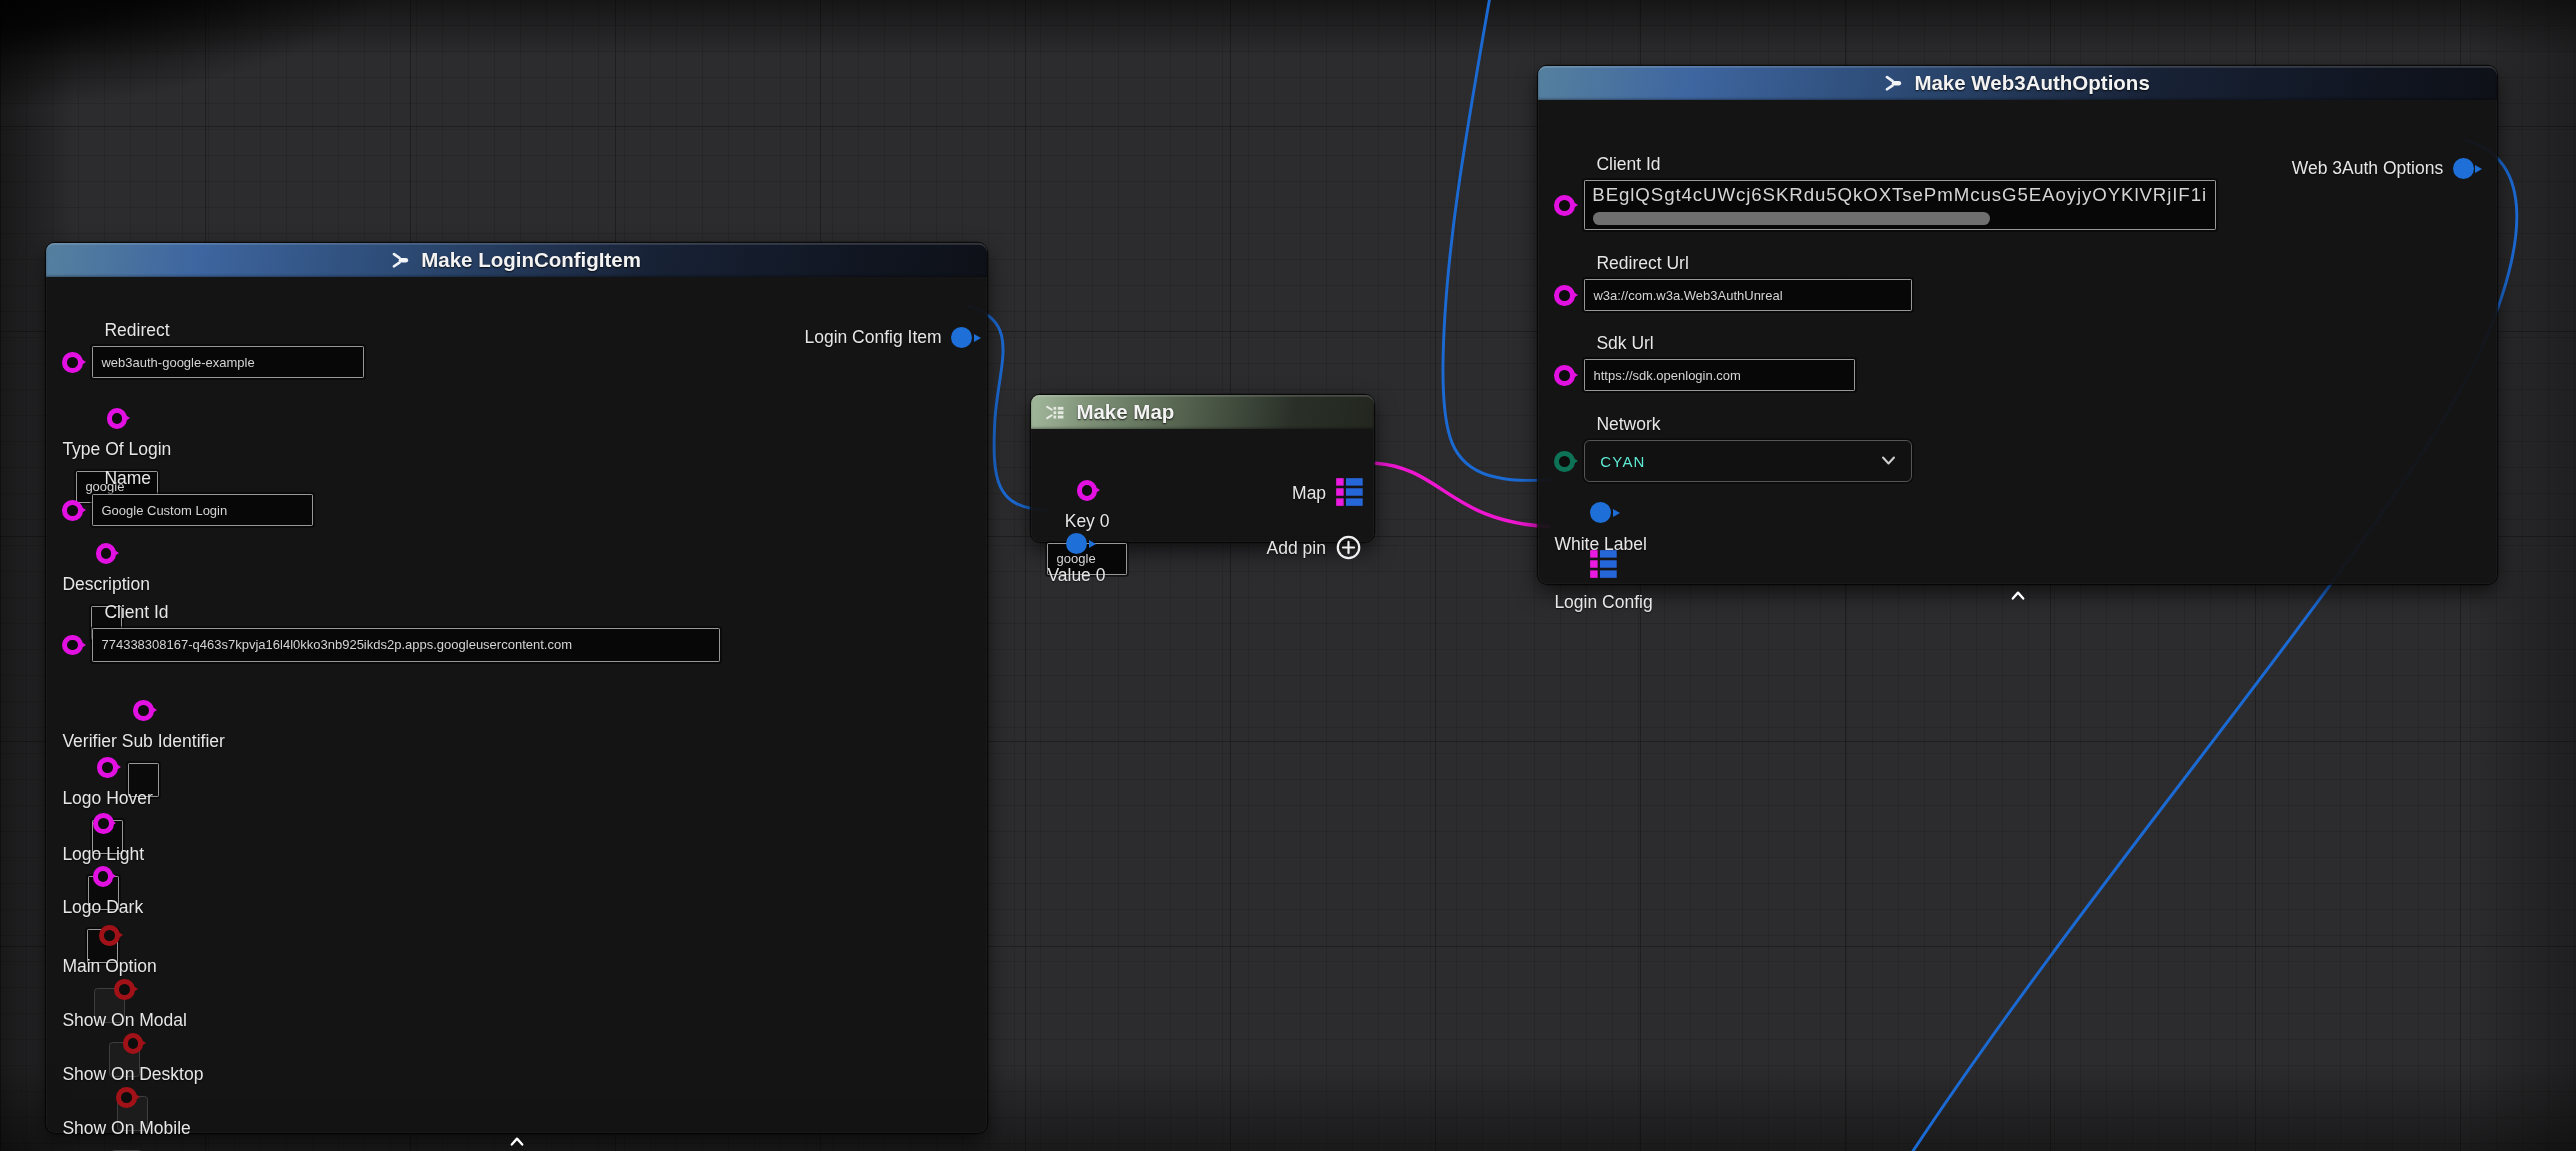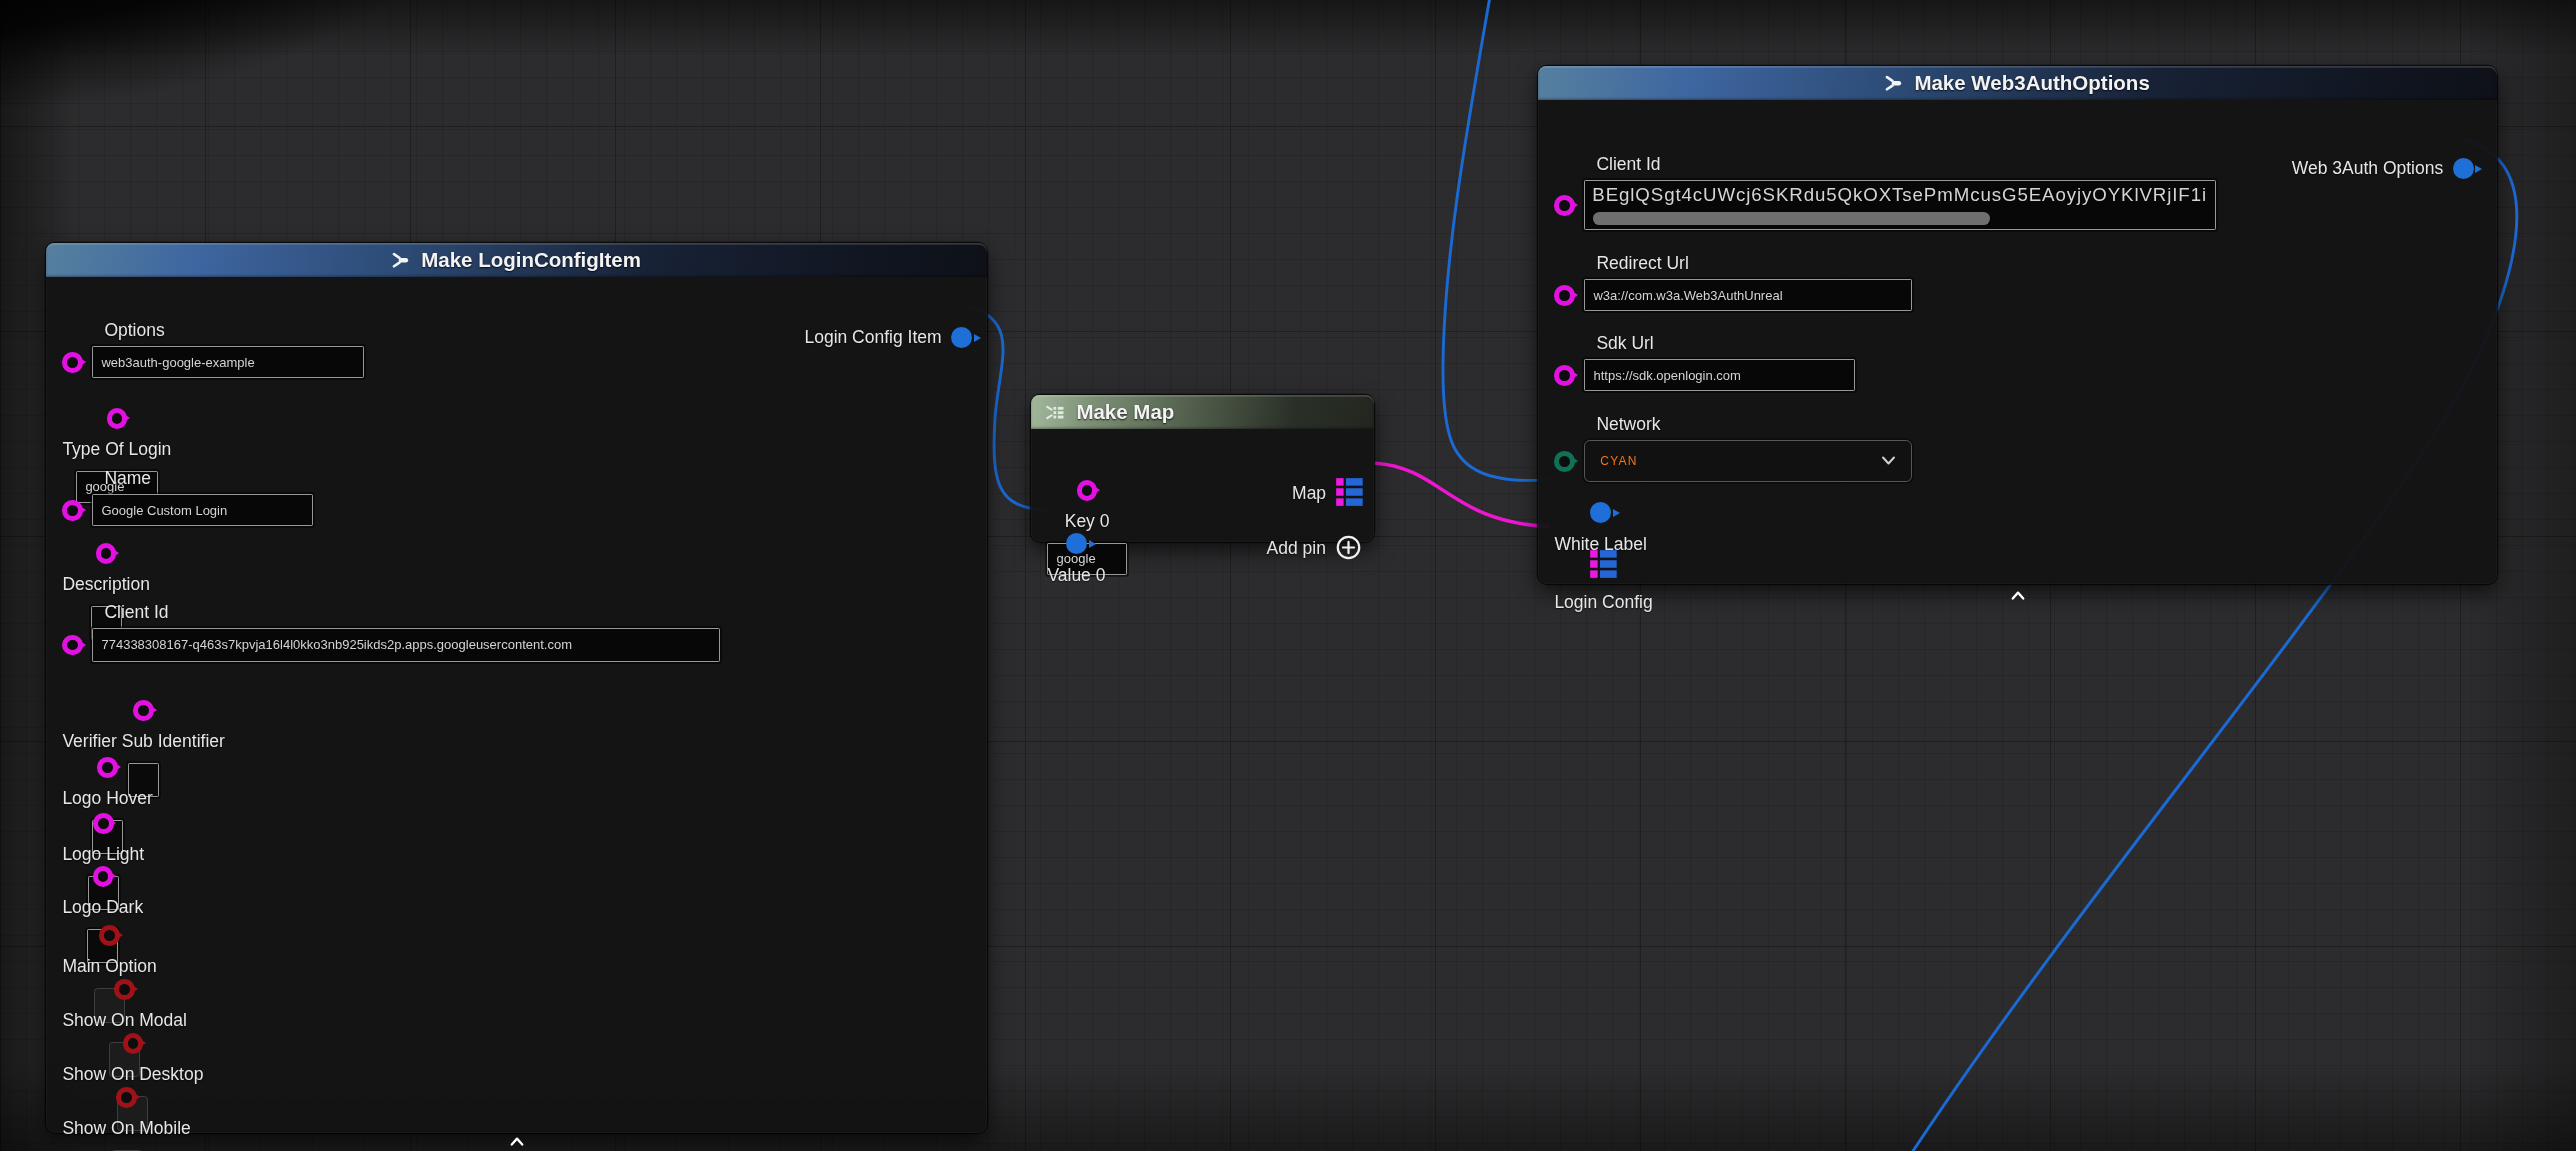--- a/index.html
+++ b/index.html
@@ -61,21 +61,21 @@
   .minifield{width:29px;height:32px;background:#0a0a0a;border:1.2px solid #989898;border-radius:1.2px;
     box-shadow:0 0 0 1.8px rgba(0,0,0,0.55);display:inline-block;flex:0 0 auto;}
   .cbox{width:29px;height:33px;background:#1c1c1c;border:1.2px solid #3e3e3e;border-radius:3.5px;display:inline-block;flex:0 0 auto;}
   .orow{position:absolute;display:flex;align-items:center;gap:9.4px;}
   .collapse{position:absolute;left:50%;transform:translateX(-50%);cursor:pointer;}
   .dropdown{
     width:296px;height:40px;background:#111111;border:1.2px solid #565656;border-radius:5.8px;
     display:flex;align-items:center;justify-content:space-between;padding:0 15px;
     box-shadow:0 0 0 1.8px rgba(0,0,0,0.4);
   }
-  .ddval{color:#f97316;font-size:12px;letter-spacing:1.2px;}
+  .ddval{color:#5eead4;font-size:15px;letter-spacing:1.2px;}
   .clientid-wrap{position:relative;width:632px;height:50px;background:#070707;border:1.2px solid #989898;
     border-radius:1.2px;box-shadow:0 0 0 1.8px rgba(0,0,0,0.55);padding:2.3px 7px 0 7px;box-sizing:border-box;overflow:hidden;}
   .clientid-text{color:#d4d4d4;font-size:18.7px;letter-spacing:0.9px;white-space:nowrap;overflow:hidden;display:block;}
   .hscroll{position:absolute;left:8.2px;bottom:4.7px;width:63%;height:13px;border-radius:6.4px;background:#6f6f6f;}
   .mapicon{display:inline-block;flex:0 0 auto;}
 </style>
 </head>
 <body>
 
 <div class="canvas">
@@ -99,21 +99,21 @@
       <span class="ntitle">Make LoginConfigItem</span>
     </div>
     <div class="nbody">
 
       <div class="orow" style="top:50px;right:15px;">
         <span class="plabel">Login Config Item</span>
         <span class="pin obj"></span>
       </div>
 
       <div class="row col" style="top:43px;">
-        <span class="plabel">Options</span>
+        <span class="plabel">Redirect</span>
         <div class="frow">
           <span class="pin str"></span>
           <input class="tfield" style="width: 253px;" value="web3auth-google-example">
         </div>
       </div>
 
       <div class="row line" style="top:131px;">
         <span class="pin str"></span>
         <span class="plabel">Type Of Login</span>
         <input class="tfield" style="width: 63px;" value="google">

